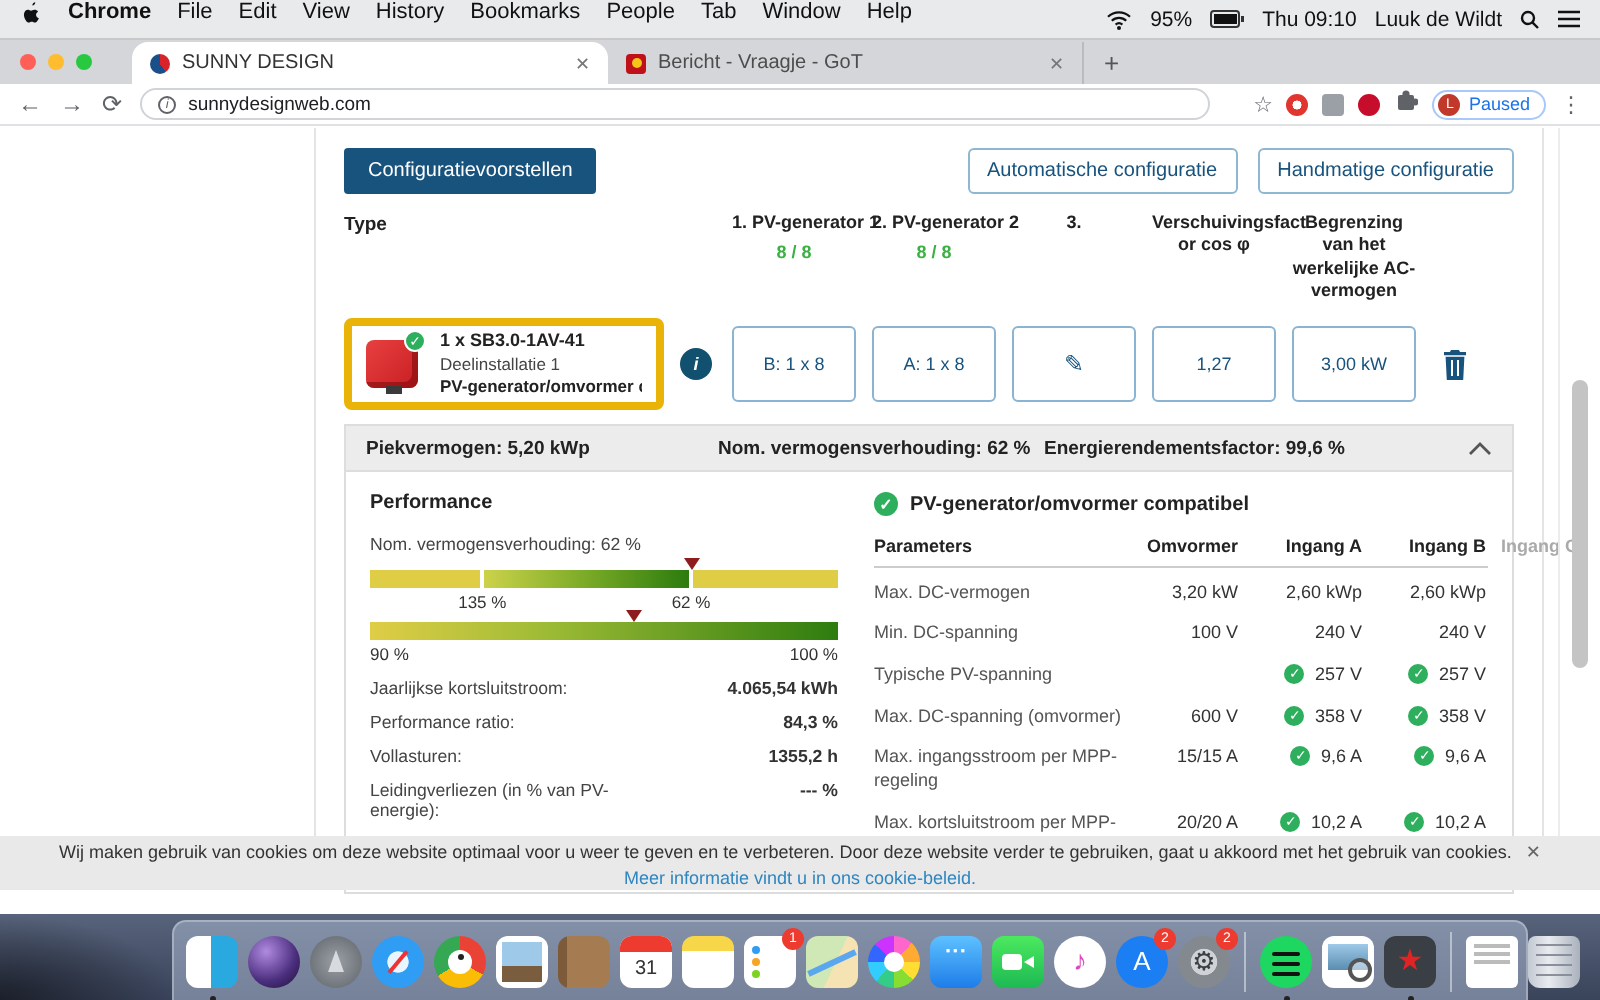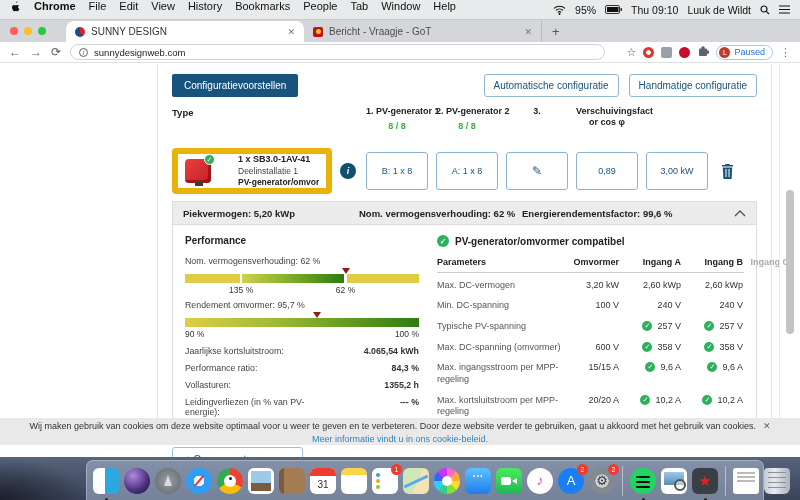--- a/index.html
+++ b/index.html
@@ -55,21 +55,21 @@
   .actionsrow .spacer{flex:1;}
   .actionsrow .btn-outline + .btn-outline{margin-left:10px;}
 
   .rowgrid{display:grid;grid-template-columns:160px 18px 62px 62px 62px 62px 62px 22px;column-gap:8px;align-items:center;}
   .headrow{align-items:start;margin-bottom:8px;min-height:34px;}
   .th{font-size:9px;font-weight:bold;color:#222;text-align:center;line-height:1.25;}
   .th.typeh{text-align:left;font-size:9.5px;padding-top:1px;}
   .th .sub{color:#3cb043;margin-top:4px;font-weight:bold;}
   .nowrap{white-space:nowrap;}
 
-  .devcard{border:6px solid #eab308;border-radius:4px;background:#fff;height:46px;display:flex;align-items:center;gap:23px;padding:4px 7px;}
+  .devcard{border:4px solid #eab308;border-radius:4px;background:#fff;height:46px;display:flex;align-items:center;gap:7px;padding:4px 7px;}
   .inverter{position:relative;width:30px;height:30px;flex:0 0 auto;}
   .invbody{position:absolute;left:0;top:3px;width:26px;height:24px;background:linear-gradient(135deg,#e8403f,#c81e24);border-radius:4px;box-shadow:inset -3px -3px 0 rgba(120,10,10,.55);}
   .invfoot{position:absolute;left:10px;top:26px;width:8px;height:4px;background:#3a3a3a;}
   .badge-check{position:absolute;right:0;top:-2px;width:11px;height:11px;border-radius:50%;background:#2eaf5d;color:#fff;font-size:7px;display:flex;align-items:center;justify-content:center;border:1px solid #fff;}
   .devtext{font-size:8.5px;line-height:1.35;color:#444;overflow:hidden;white-space:nowrap;}
   .devtext .nm{font-weight:bold;font-size:9px;color:#222;}
   .devtext .st{font-weight:bold;color:#222;}
   .infoicon{width:16px;height:16px;border-radius:50%;background:#11506e;color:#fff;font-size:9px;font-style:italic;font-weight:bold;display:flex;align-items:center;justify-content:center;}
   .cfgbox{height:38px;border:1px solid #8ab4d2;border-radius:3px;background:#fff;color:#18537e;font-size:9px;display:flex;align-items:center;justify-content:center;}
   .pencil{font-size:12px;}
@@ -285,20 +285,21 @@
       <div class="th">
         <div class="nowrap">1. PV-generator 1</div>
         <div class="sub">8 / 8</div>
       </div>
       <div class="th">
         <div class="nowrap">2. PV-generator 2</div>
         <div class="sub">8 / 8</div>
       </div>
       <div class="th">3.</div>
       <div class="th">Verschuivingsfact or cos φ</div>
+      <div class="th">Begrenzing van het werkelijke AC-vermogen</div>
       <div></div>
     </div>
 
     <div class="rowgrid">
       <div class="devcard">
         <span class="inverter">
           <span class="invbody"></span>
             <span class="invfoot"></span>
           <span class="badge-check">✓</span>
         </span>
@@ -307,21 +308,21 @@
           <div>Deelinstallatie 1</div>
           <div class="st">PV-generator/omvormer compatibel</div>
         </span>
       </div>
       <span class="infoicon">i</span>
       <div class="cfgbox">B: 1 x 8</div>
       <div class="cfgbox">A: 1 x 8</div>
       <div class="cfgbox">
           <span class="pencil">✎</span>
         </div>
-      <div class="cfgbox">0,89</div>
+      <div class="cfgbox">1,27</div>
       <div class="cfgbox">3,00 kW</div>
       <span class="trashbtn">
           <svg width="13" height="15" viewBox="0 0 13 15">
             <path fill="#18537e" d="M4.5 0h4l.5 1H12v1.6H1V1h3zM1.8 3.4h9.4L10.6 15H2.4zM4.5 5v8h1V5zM7.5 5v8h1V5z"></path>
           </svg>
         </span>
     </div>
 
     <div class="panel">
       <div class="panelhead">
@@ -341,21 +342,20 @@
 
           <div class="barlabel">Nom. vermogensverhouding: 62 %</div>
           <div class="bar bar1">
             <span class="tri t1"></span>
           </div>
           <div class="tickrow">
             <span class="tk1">135 %</span>
             <span class="tk2">62 %</span>
           </div>
 
-          <div class="barlabel">Rendement omvormer: 95,7 %</div>
           <div class="bar bar2">
             <span class="tri t2"></span>
           </div>
           <div class="minmax">
             <span>90 %</span>
             <span>100 %</span>
           </div>
 
           <div class="statrow">
             <span class="sl">Jaarlijkse kortsluitstroom:</span>

